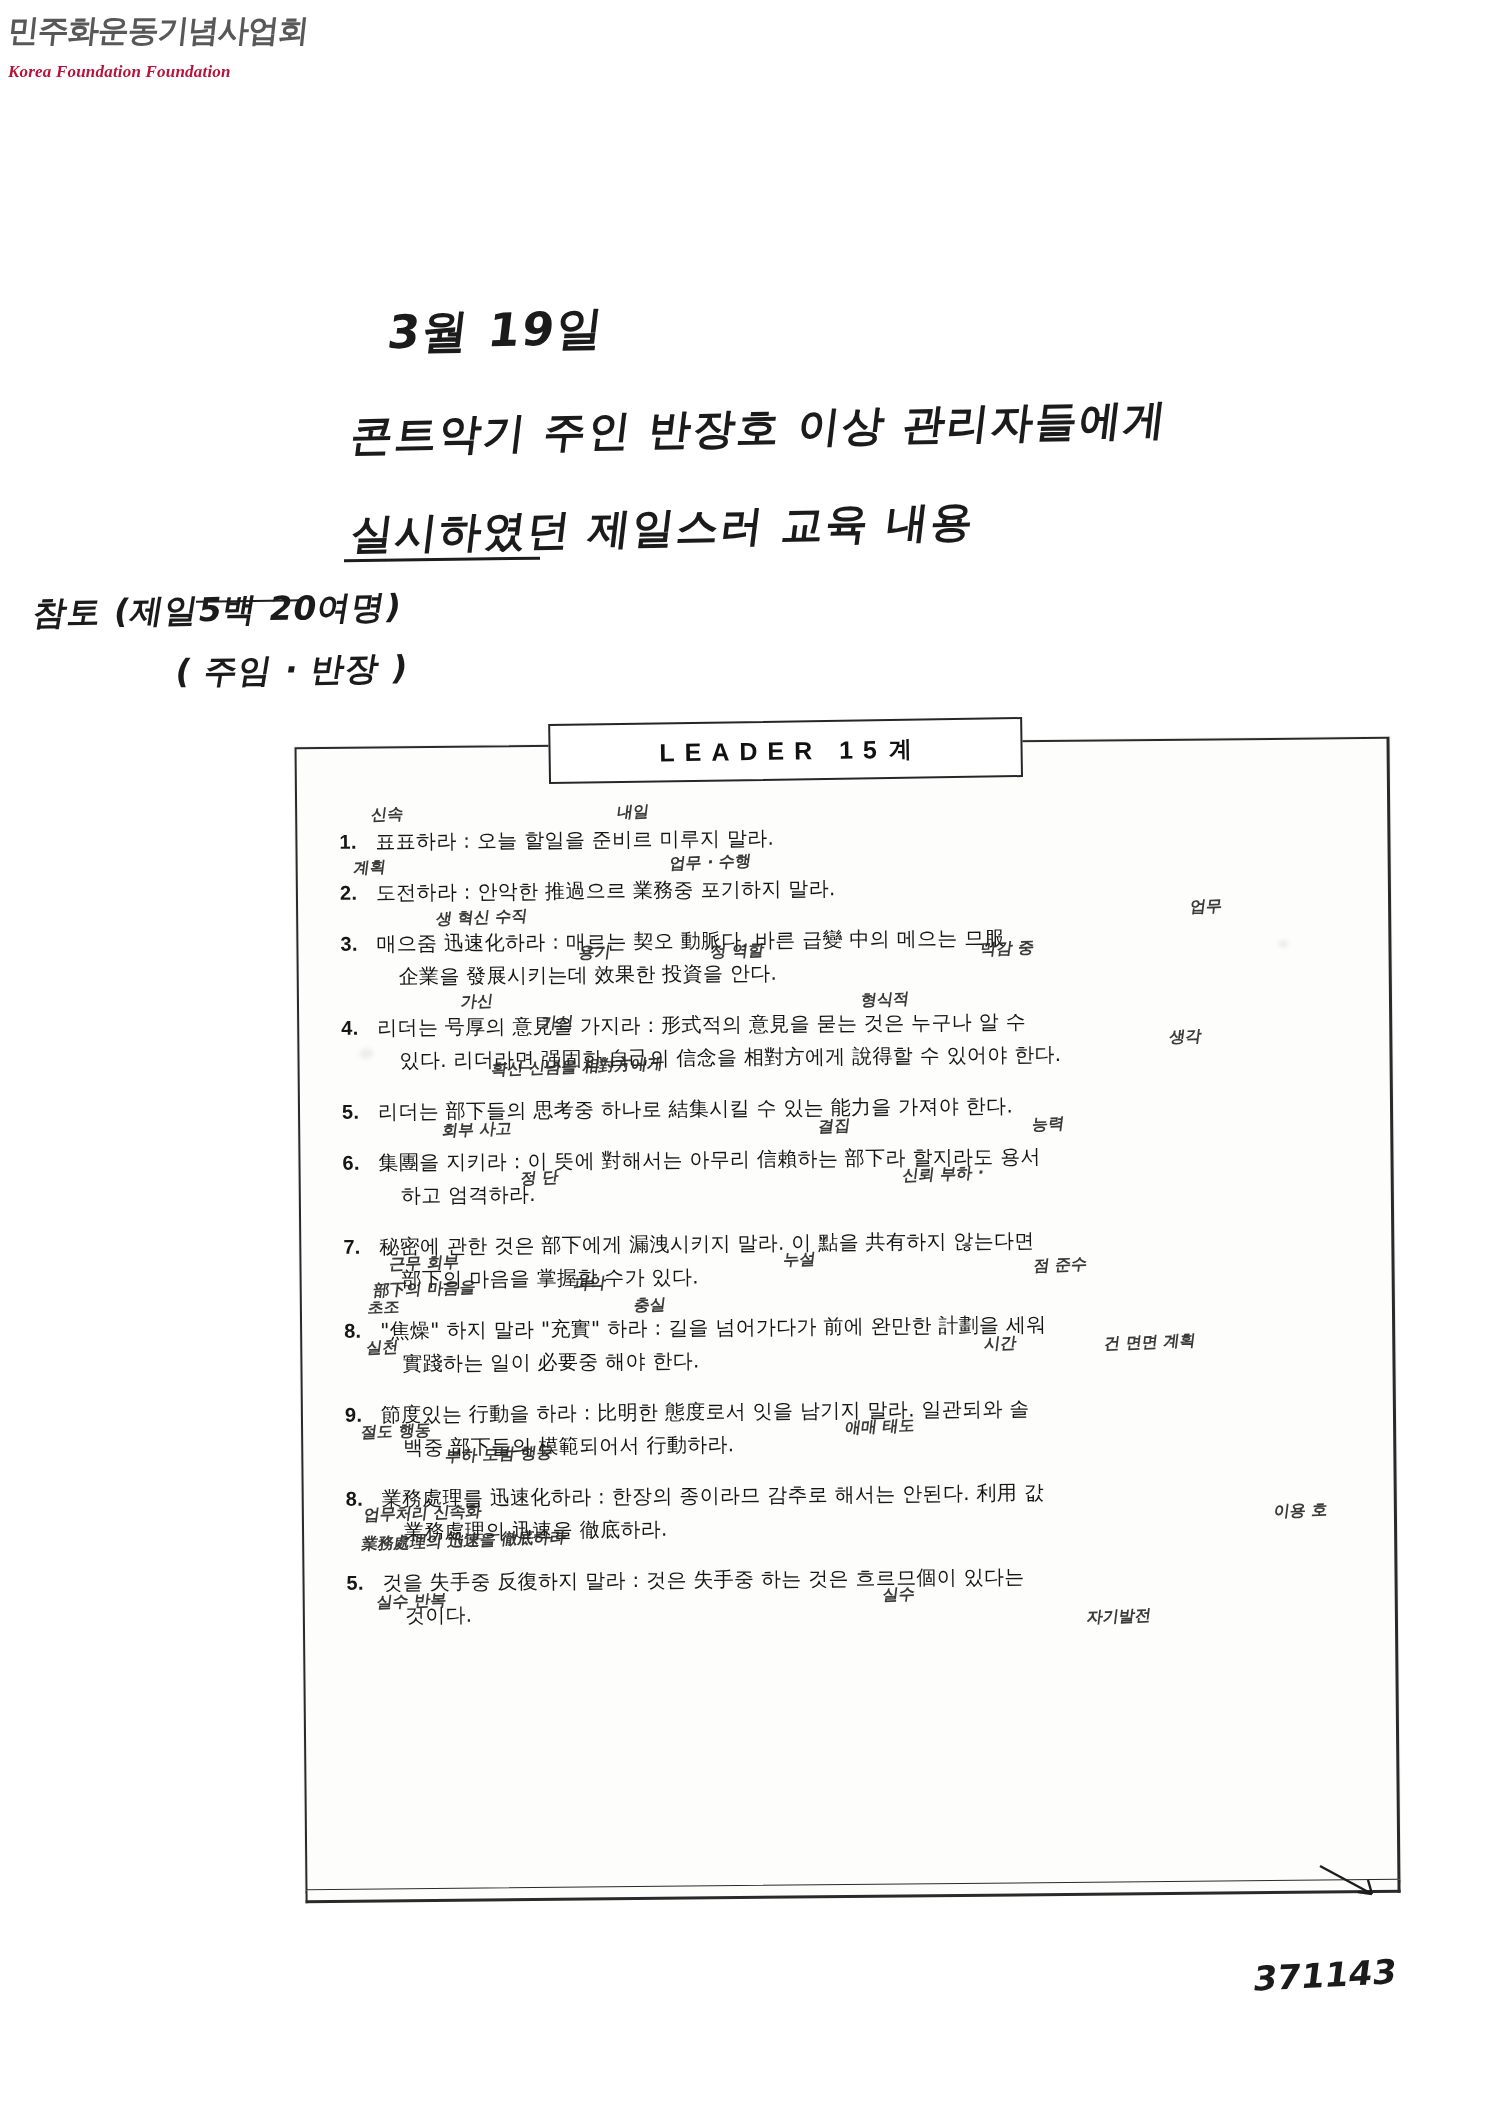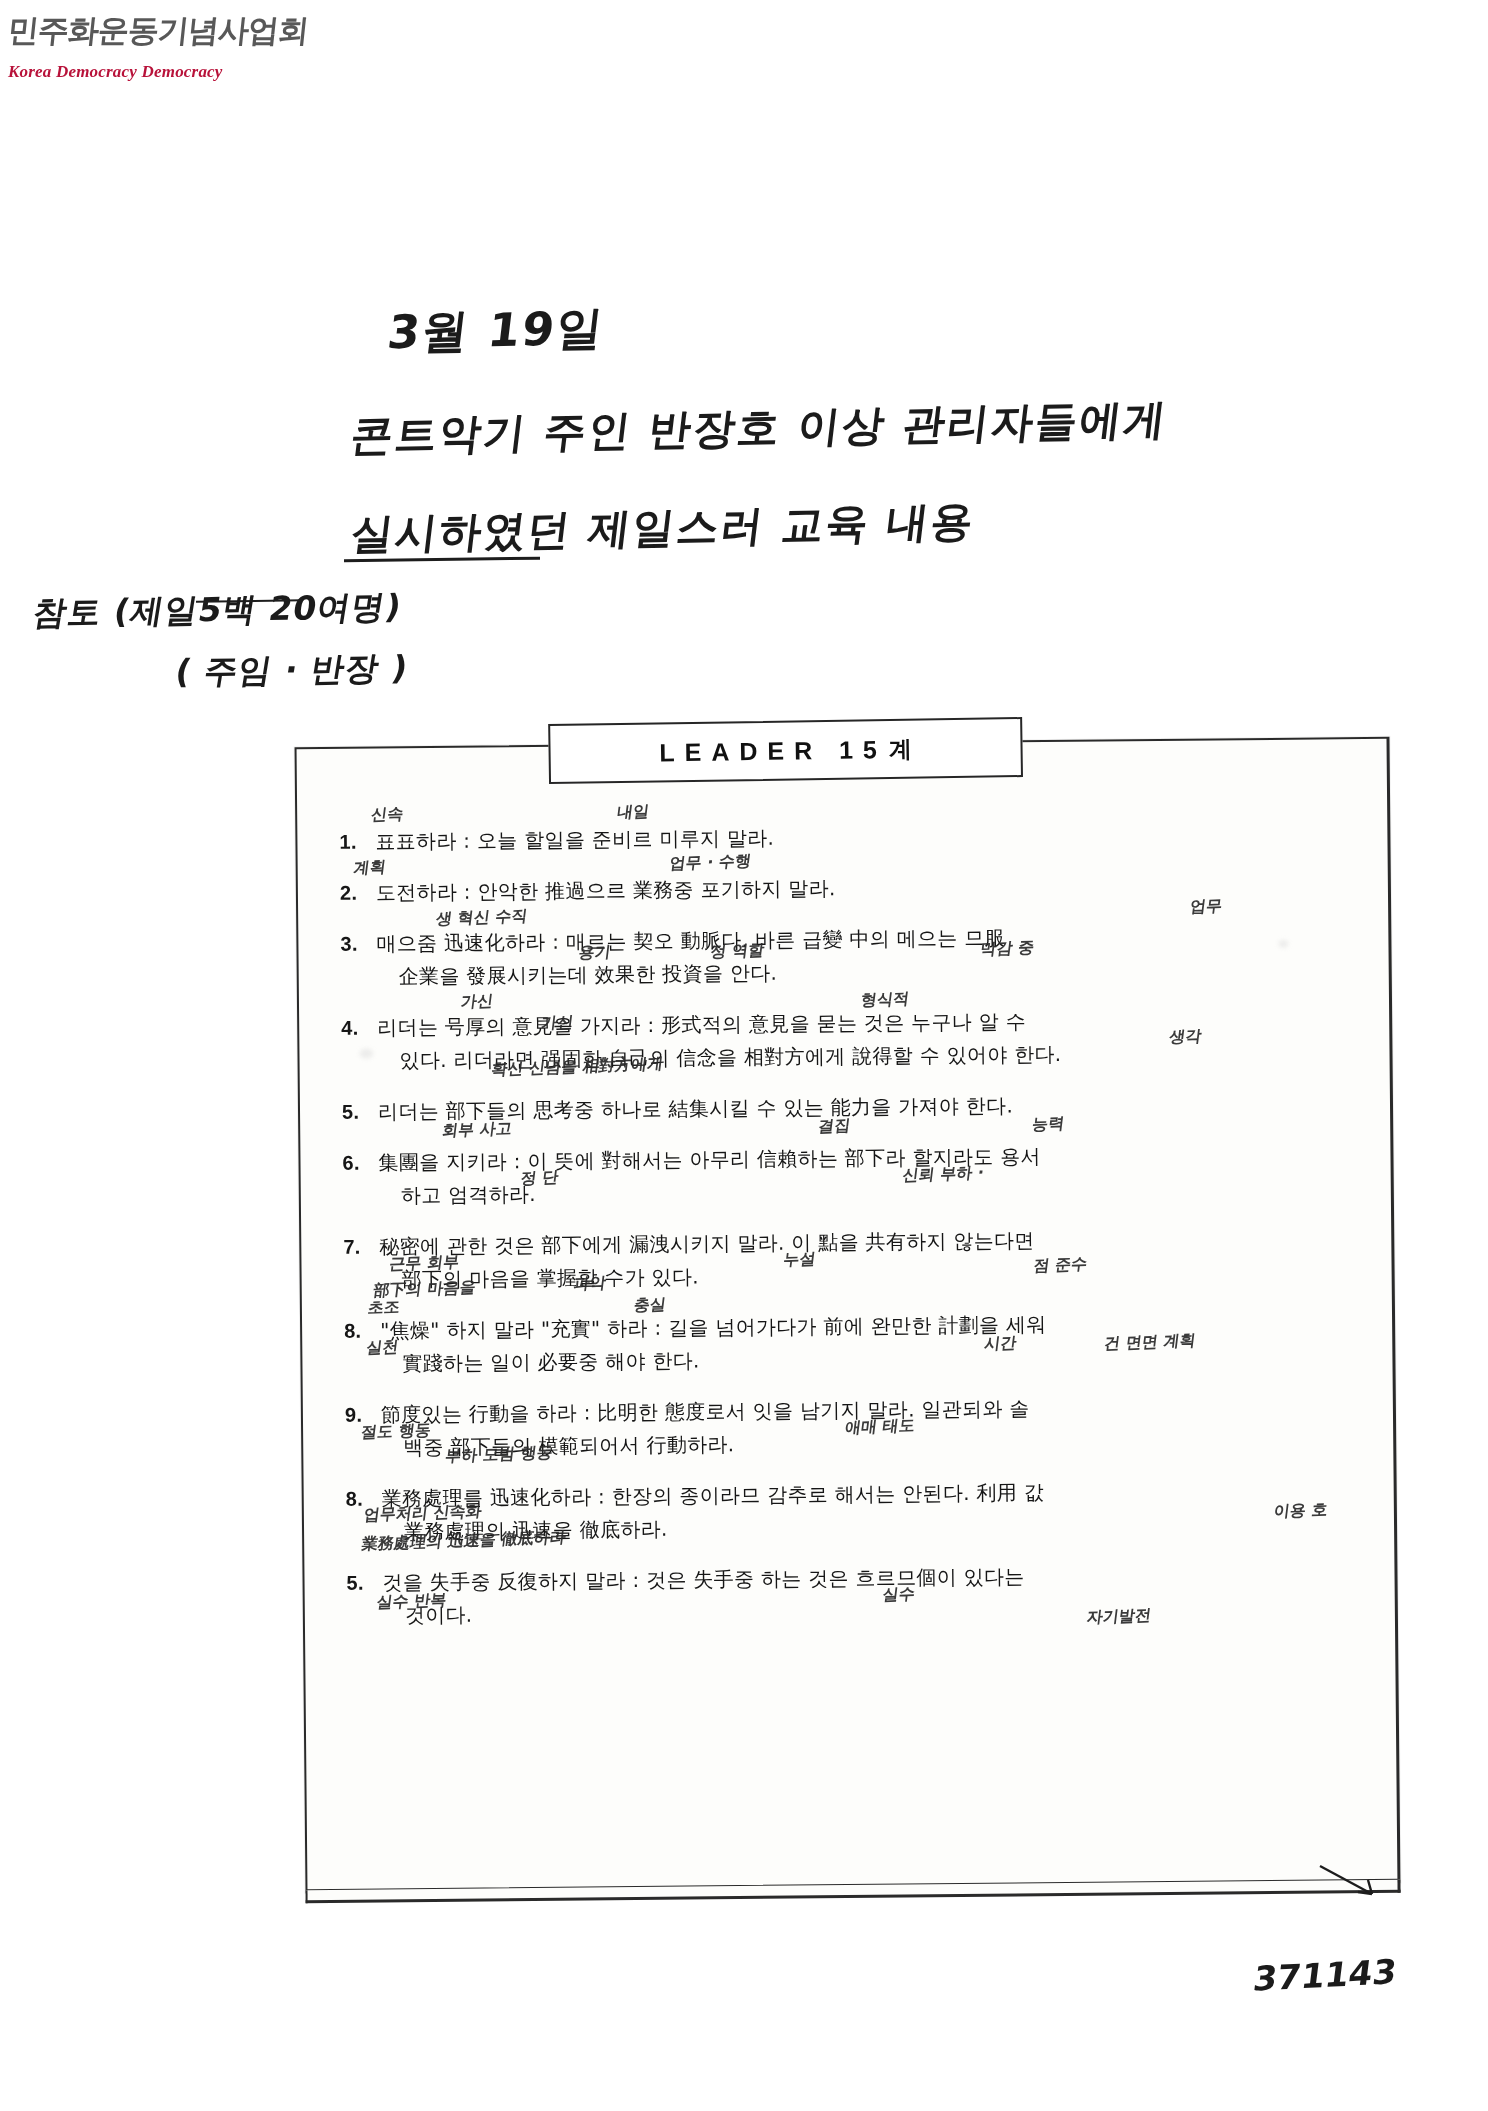--- a/index.html
+++ b/index.html
@@ -189,21 +189,21 @@
     opacity: .35;
     border-radius: 50%;
     filter: blur(2px);
   }
 </style>
 </head>
 <body>
 
 <div id="logo">
   <div class="logo-kr">민주화운동기념사업회</div>
-  <div class="logo-en">Korea Democracy Democracy</div>
+  <div class="logo-en">Korea Foundation Foundation</div>
 </div>
 
 <div class="hand hand-title" style="left:388px; top:300px;">3월 19일</div>
 
 <div class="hand hand-title" style="left:352px; top:400px; font-size:42px;">콘트악기 주인 반장호 이상 관리자들에게</div>
 
 <div class="hand hand-title" style="left:352px; top:500px; font-size:42px;">실시하였던 제일스러 교육 내용</div>
 
 <div class="underline-stroke" style="left:344px; top:558px; width:196px;"></div>
 

